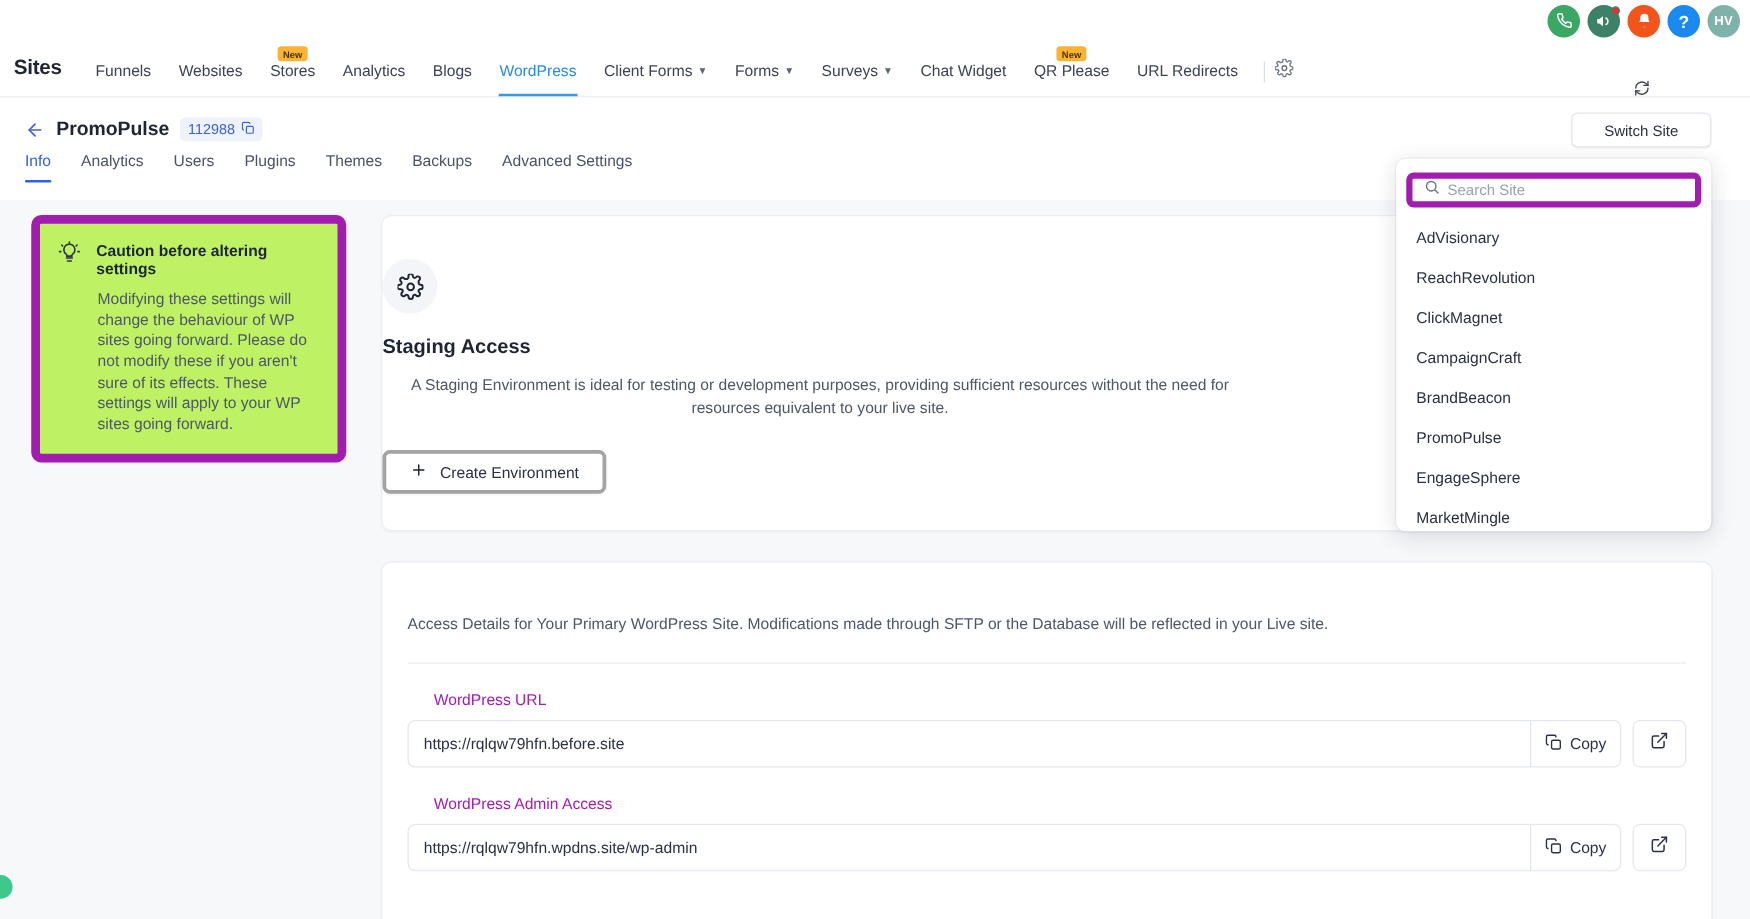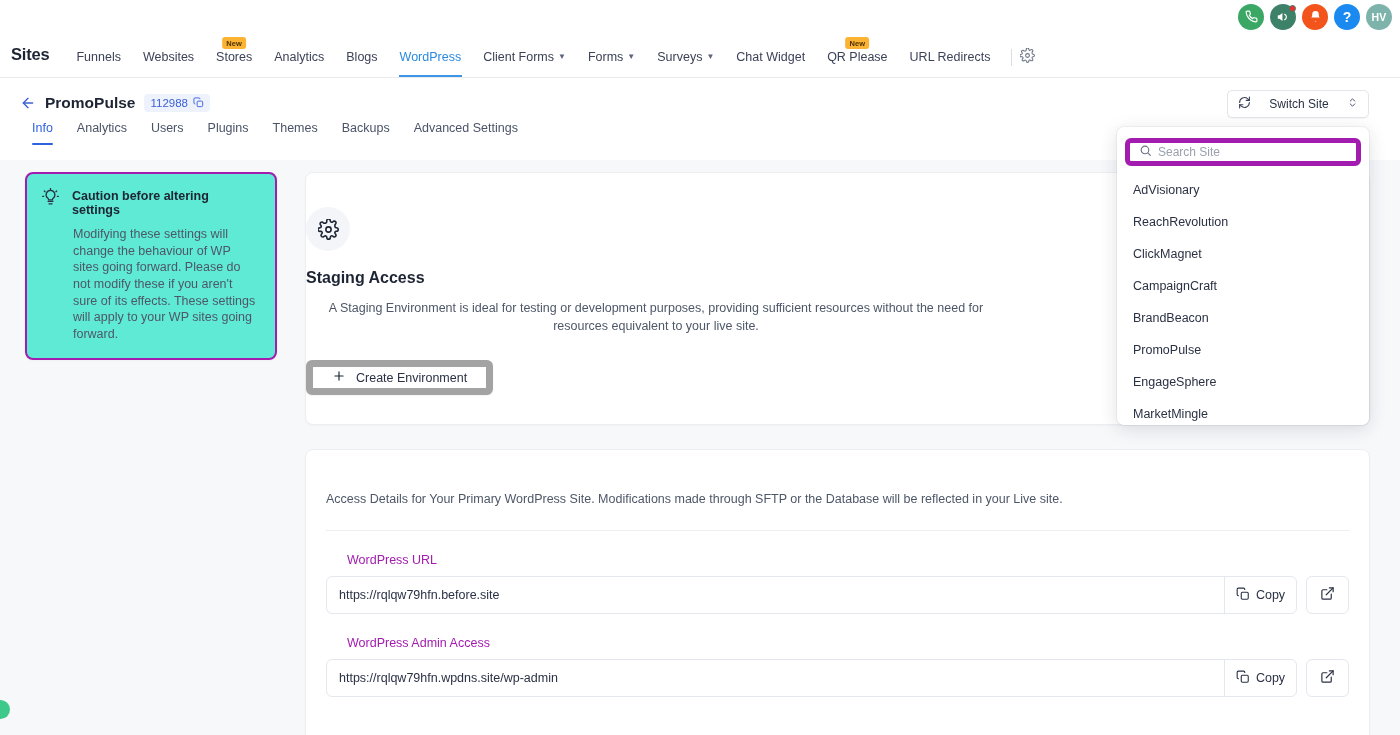--- a/index.html
+++ b/index.html
@@ -83,37 +83,38 @@
     padding: 16px 0 0 20px;
   }
   .back-arrow { cursor: pointer; display: flex; align-items: center; }
   .site-name { font-size: 15.5px; font-weight: 600; color: #1d2433; }
   .site-id {
     display: inline-flex; align-items: center; gap: 5px;
     background: #eef2fd; color: #3c61d8;
     font-size: 11.5px; border-radius: 4px;
     padding: 2.5px 6px; cursor: pointer;
   }
-  .subtabs { display: flex; align-items: center; padding-left: 20px; margin-top: 9px; }
+  .subtabs { display: flex; align-items: center; padding-left: 8px; margin-top: 9px; }
   .subtab {
     position: relative; font-size: 12.5px; color: #4a5368;
     padding: 0 12px 10px 12px; cursor: pointer; white-space: nowrap;
   }
   .subtab.active { color: #2f62e0; font-weight: 500; }
   .subtab.active::after {
     content: ""; position: absolute; left: 12px; right: 12px; bottom: 0;
     height: 2.5px; background: #2f62e0; border-radius: 2px;
   }
   .switch-site-btn {
     position: absolute; top: 90px; right: 31px;
-    width: 142px; height: 28px;
+    width: 112px; height: 28px;
     background: #ffffff; border: 1px solid #e2e5ea; border-radius: 5px;
     display: flex; align-items: center; justify-content: center; gap: 18px;
     font-size: 12px; color: #2a3144; cursor: pointer;
     box-shadow: 0 1px 1px rgba(20,25,40,.04);
+    flex-direction: column;
   }
 
   
   .dropdown {
     position: absolute; top: 127px; left: 1117px;
     width: 252px; height: 298px;
     background: #fff; border-radius: 7px;
     box-shadow: 0 4px 18px rgba(25,32,54,.14), 0 0 0 1px rgba(25,32,54,.05);
     padding: 11px 8px 8px 8px; z-index: 40;
     overflow: hidden;
@@ -133,21 +134,21 @@
     font-size: 12.5px; color: #2a3144;
     padding: 9px 8px; border-radius: 5px; cursor: pointer;
   }
 
   
   .main { position: absolute; top: 160px; left: 0; width: 1400px; height: 575px; }
 
   .caution-card {
     position: absolute; left: 25px; top: 12px;
     width: 252px;
-    background: #5eead4; border: 2px solid #a21caf; border-radius: 8px;
+    background: #bef264; border: 7px solid #a21caf; border-radius: 8px;
     padding: 14px 16px 16px 14px;
     box-shadow: 0 1px 2px rgba(20,25,40,.03);
   }
   .caution-head { display: flex; align-items: flex-start; gap: 12px; }
   .caution-title { font-size: 12.5px; font-weight: 700; color: #1d2433; padding-top: 1px; }
   .caution-body {
     font-size: 12.5px; color: #4e5768; line-height: 1.33;
     margin-top: 9px; padding-left: 32px;
   }
 
@@ -168,21 +169,21 @@
   }
   .staging-title {
     font-size: 16px; font-weight: 700; color: #1d2433; margin-top: 18px;
   }
   .staging-desc {
     font-size: 12.5px; color: #4e5768; text-align: center;
     margin-top: 12px; max-width: 700px; line-height: 1.45;
   }
   .create-btn {
     margin-top: 25px; height: 35px; padding: 0 19px;
-    background: #fff; border: 7px solid #a3a3a3; border-radius: 6px;
+    background: #fff; border: 3px solid #a3a3a3; border-radius: 6px;
     display: inline-flex; align-items: center; gap: 10px;
     font-size: 12.5px; color: #2a3144; cursor: pointer;
     box-shadow: 0 1px 2px rgba(20,25,40,.05);
   }
 
   .live-card {
     position: absolute; left: 305px; top: 289px;
     width: 1065px; height: 440px;
     padding: 28px 20px 0 20px;
   }

